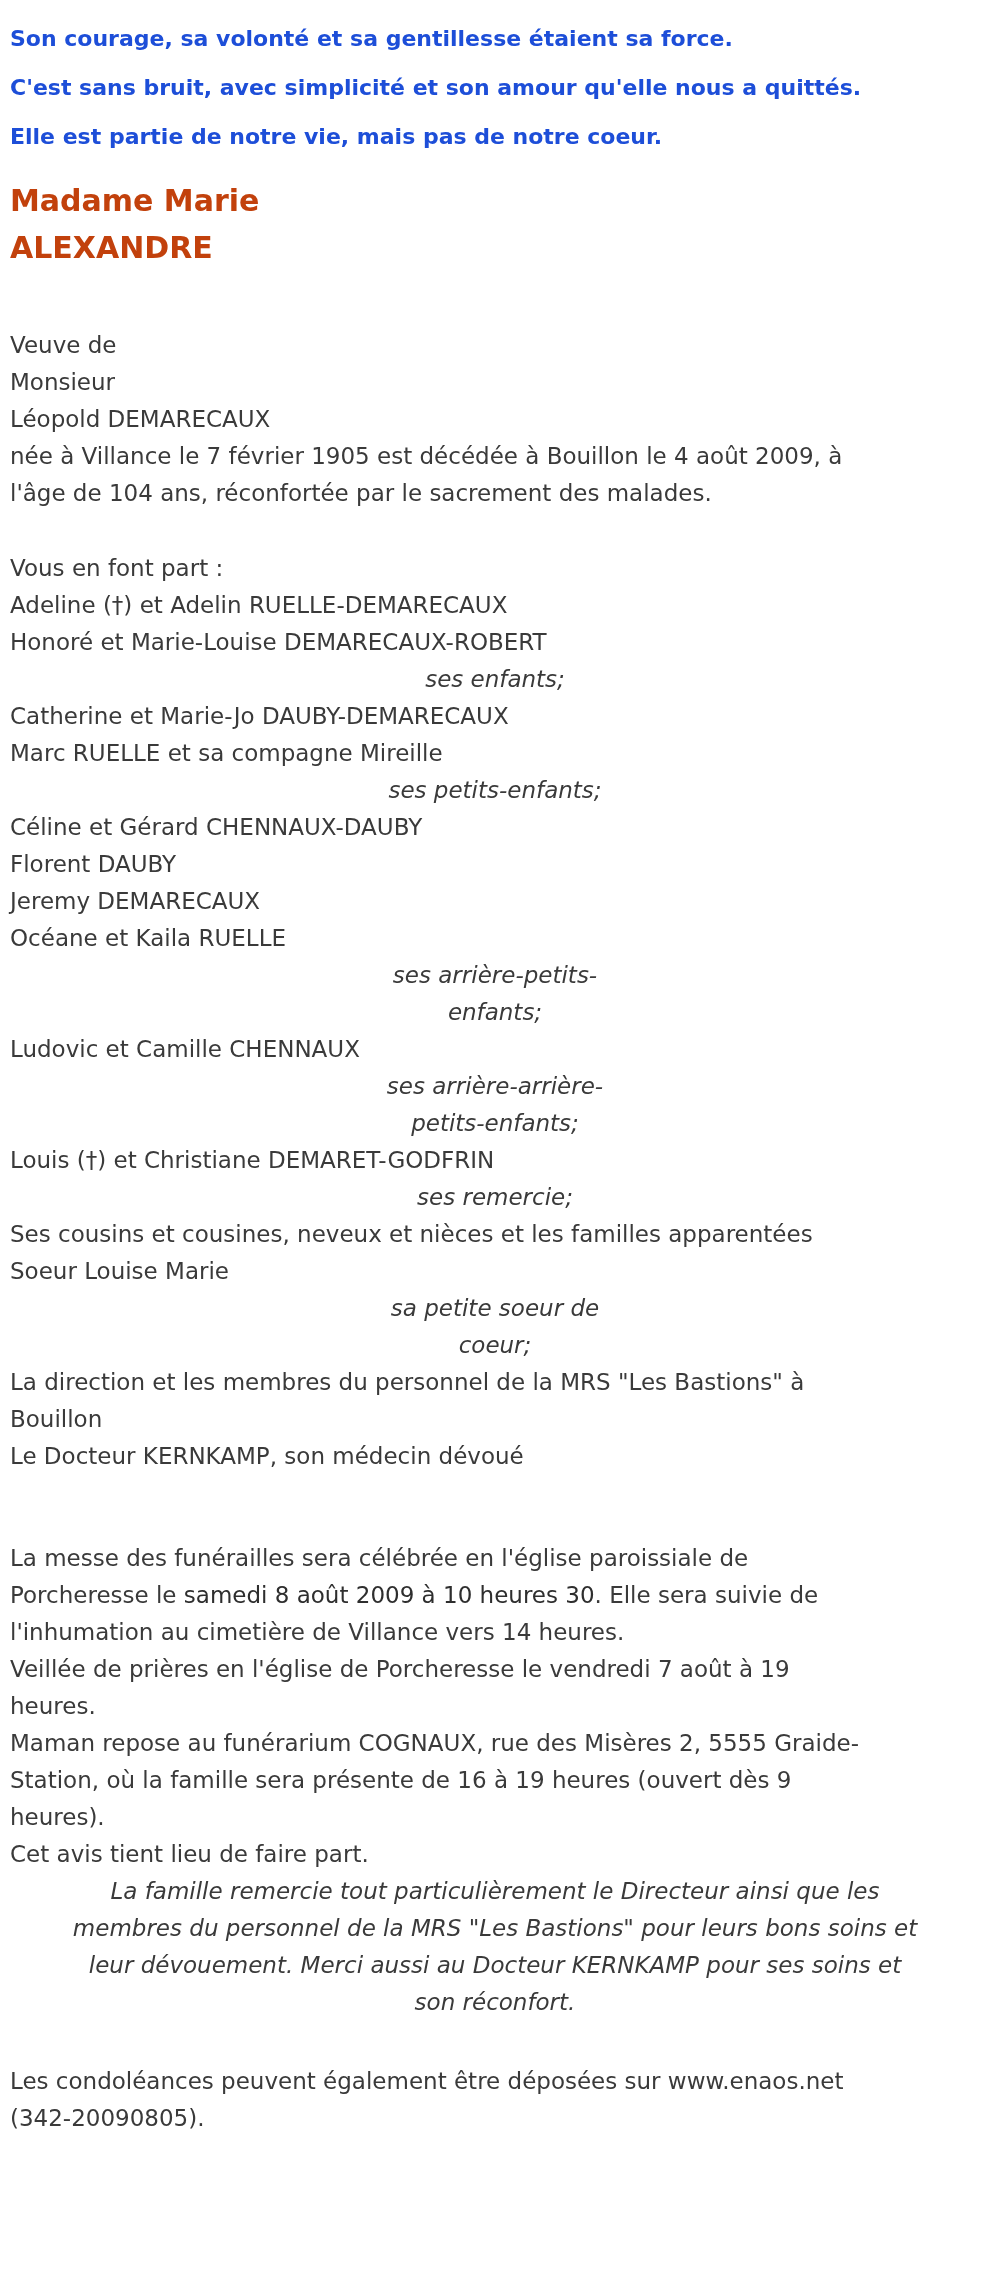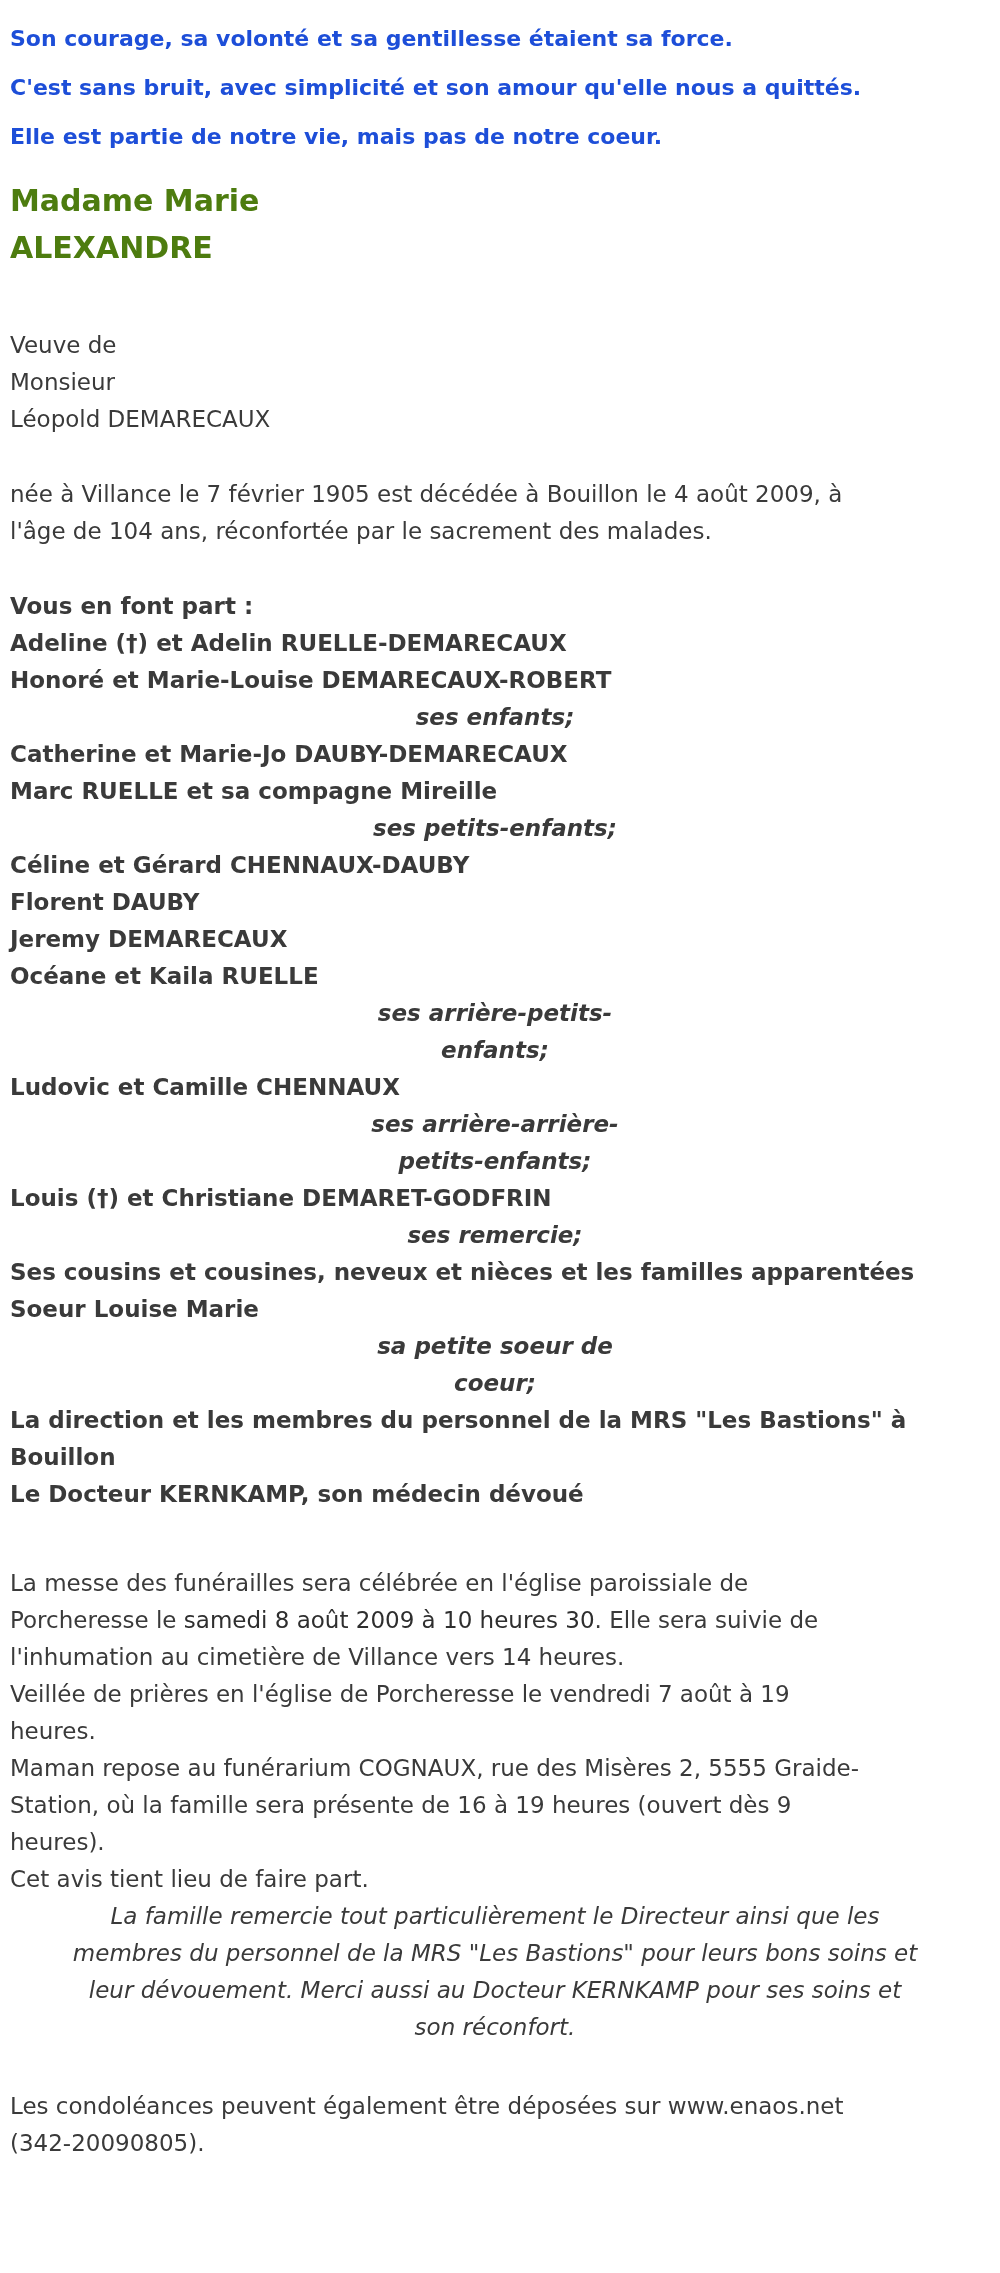--- a/index.html
+++ b/index.html
@@ -16,40 +16,40 @@
   .epigraph-line {
     font-weight: bold;
     color: #1d4ed8;
     font-size: 22px;
     line-height: 49px;
     white-space: pre-line;
   }
   .name-block { margin-top: 16px; margin-bottom: 56px; }
   .name-line {
     font-weight: bold;
-    color: #4d7c0f;
+    color: #c2410c;
     font-size: 30px;
     line-height: 47px;
   }
   .line {
     font-size: 23px;
     line-height: 37px;
     white-space: pre-line;
   }
   .relation {
     font-size: 23px;
     line-height: 37px;
     font-style: italic;
     text-align: center;
     white-space: pre-line;
   }
   .relation:empty { display: none; }
-  .widow-block { margin-bottom: 38px; }
+  .widow-block { }
   .bio-block { margin-bottom: 38px; }
-  .family-section { margin-bottom: 52px; font-weight: bold; }
+  .family-section { margin-bottom: 65px; }
   .ceremony-section { margin-bottom: 42px; }
   .italic { font-style: italic; text-align: center; }
   strong { font-weight: normal; color: #2e2e2e; }
 </style>
 </head>
 <body>
 
 <section>
   <div class="epigraph-line">Son courage, sa volonté et sa gentillesse étaient sa force.</div>
   <div class="epigraph-line">C'est sans bruit, avec simplicité et son amour qu'elle nous a quittés.</div>

